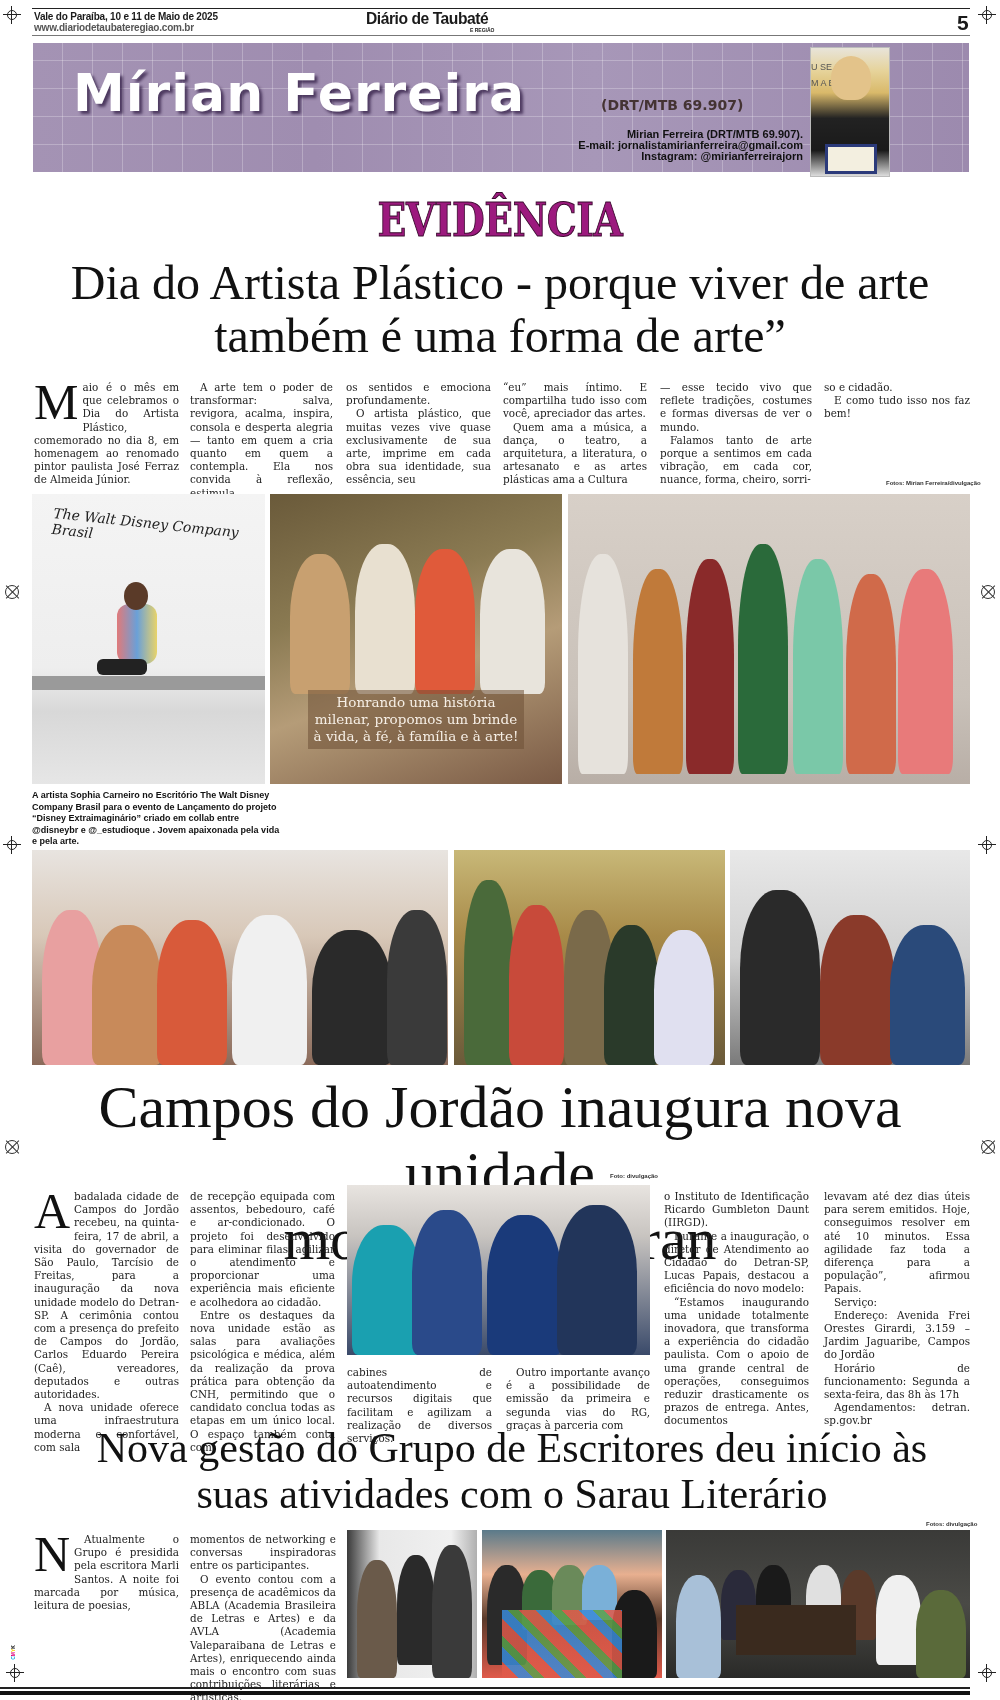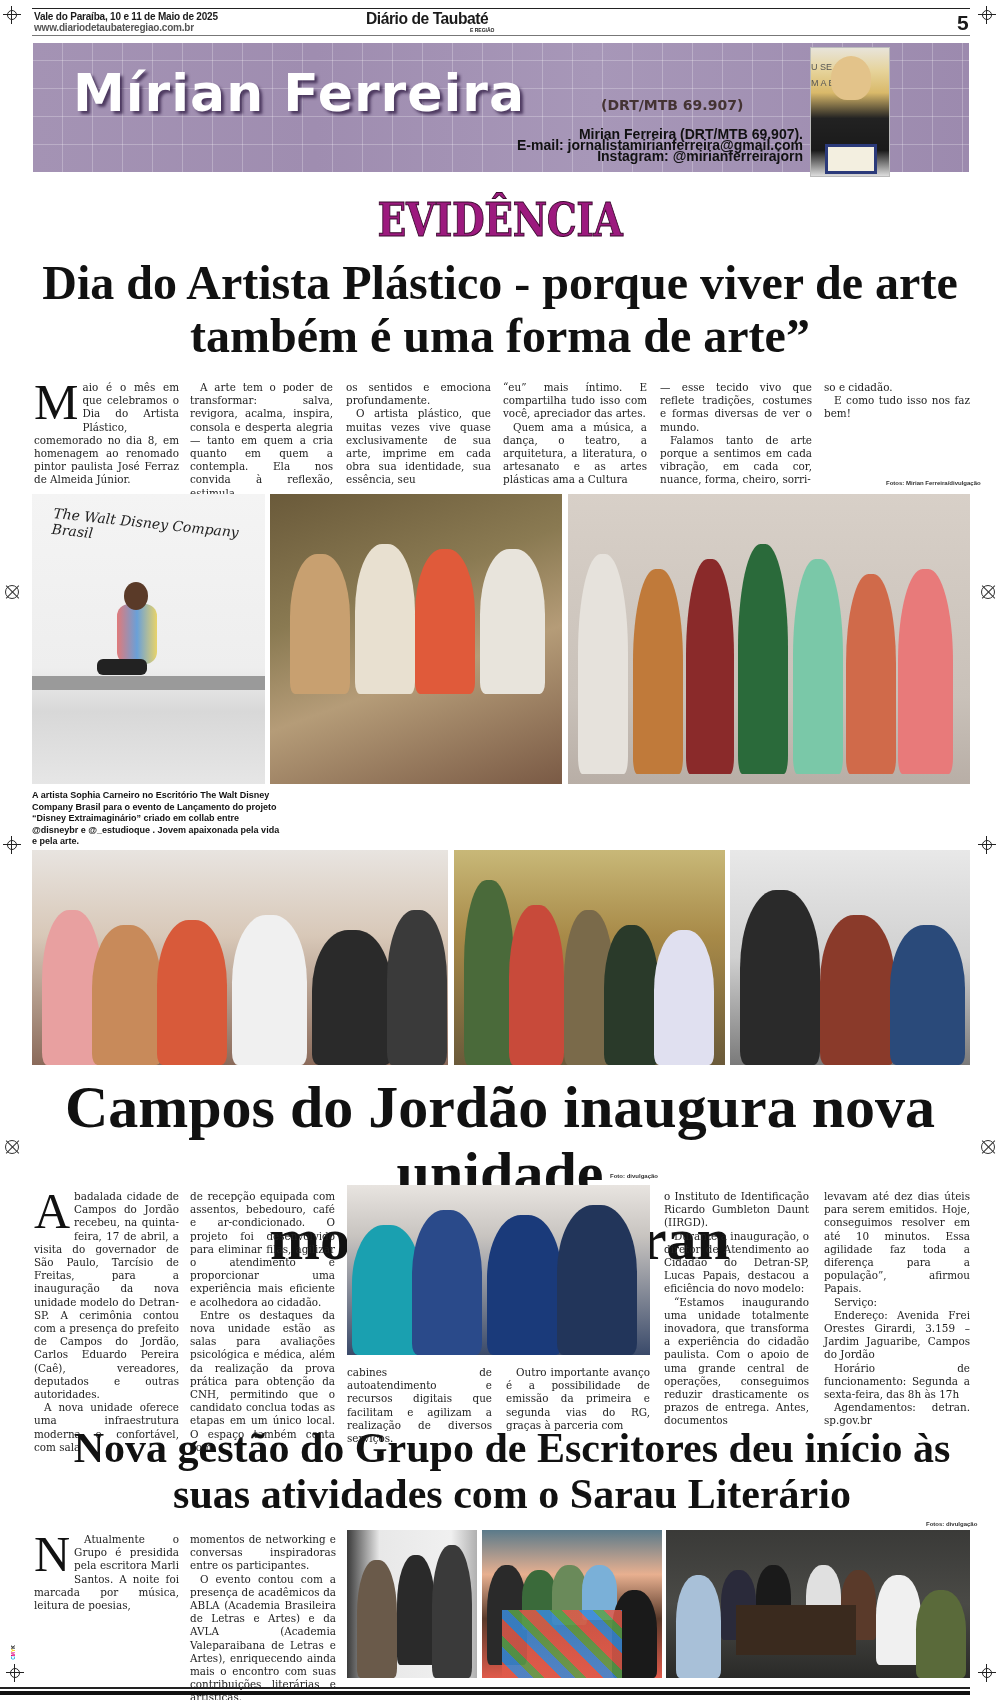--- a/index.html
+++ b/index.html
@@ -26,27 +26,27 @@
 
   
   .banner { position: absolute; left: 33px; top: 43px; width: 936px; height: 129px;
     background:
       repeating-linear-gradient(90deg, transparent 0 29px, rgba(255,255,255,0.25) 29px 30px),
       repeating-linear-gradient(0deg, transparent 0 27px, rgba(255,255,255,0.25) 27px 28px),
       linear-gradient(90deg, #a493b4, #9f8db0 30%, #a797b8 60%, #9c8aae);
   }
   .banner-name { position: absolute; left: 40px; top: 20px; font-family: "DejaVu Sans", sans-serif; font-weight: bold; font-size: 52px; color: #fff; letter-spacing: 1px; text-shadow: 3px 3px 3px rgba(40,20,60,0.7); }
   .banner-drt { position: absolute; left: 568px; top: 54px; font-family: "DejaVu Sans", sans-serif; font-weight: bold; font-size: 14px; color: #433; }
-  .banner-contact { position: absolute; right: 166px; top: 86px; font-family: "Liberation Sans", sans-serif; font-weight: bold; font-size: 14px; line-height: 11px; text-align: right; color: #111; }
+  .banner-contact { position: absolute; right: 166px; top: 86px; font-family: "Liberation Sans", sans-serif; font-weight: bold; font-size: 11px; line-height: 11px; text-align: right; color: #111; }
   .banner-photo { position: absolute; left: 777px; top: 4px; width: 80px; height: 130px; background: linear-gradient(180deg, #e8e4da 0%, #e6d39a 18%, #d9b96a 35%, #222 55%, #1a1a1a 80%, #ddd 100%); border: 1px solid #bbb; }
 
   
   .section-title { position: absolute; left: 0; width: 1000px; top: 193px; text-align: center; font-family: "DejaVu Serif", serif; font-weight: bold; font-size: 46px; color: #9c1a7e; -webkit-text-stroke: 1px #3a0a2e; letter-spacing: -0.5px; transform: scaleX(0.82); }
 
-  .headline { position: absolute; left: 0; width: 1000px; text-align: center; font-family: "Liberation Serif", serif; color: #111; line-height: 1.1; font-weight: bold; }
+  .headline { position: absolute; left: 0; width: 1000px; text-align: center; font-family: "Liberation Serif", serif; color: #111; line-height: 1.1; }
   .h1 { top: 257px; font-size: 48px; }
   .h2 { top: 1074px; font-size: 60px; }
   .h3 { top: 1425px; font-size: 42px; margin-left: 12px; }
 
   
   .col { position: absolute; font-family: "DejaVu Serif", serif; font-size: 10.4px; line-height: 13.2px; text-align: justify; color: #222; }
   .col p { text-indent: 10px; }
   .col p.noind { text-indent: 0; }
   .dropcap { float: left; font-family: "Liberation Serif", serif; font-size: 50px; line-height: 38px; margin: 2px 4px 0 0; color: #111; }
 
@@ -153,20 +153,21 @@
   <div style="position:absolute;left:0;top:182px;width:100%;height:14px;background:#9a9a9a;"></div>
   <div style="position:absolute;left:85px;top:110px;width:40px;height:60px;background:linear-gradient(90deg,#e07a7a,#6aa0d8,#e8d36a);border-radius:12px;"></div>
   <div style="position:absolute;left:92px;top:88px;width:24px;height:28px;background:#5a3a28;border-radius:50%;"></div>
   <div style="position:absolute;left:65px;top:165px;width:50px;height:16px;background:#222;border-radius:6px;"></div>
 </div>
 <div class="photo" style="left:270px;top:494px;width:292px;height:290px;background:linear-gradient(160deg,#6a5a3a 0%,#8a7a52 35%,#b59c78 60%,#7a5a45 100%);">
   <div class="person" style="left:20px;top:60px;width:60px;height:140px;background:#c8a070;"></div>
   <div class="person" style="left:85px;top:50px;width:60px;height:150px;background:#e8e0d0;"></div>
   <div class="person" style="left:145px;top:55px;width:60px;height:145px;background:#e05a3a;"></div>
   <div class="person" style="left:210px;top:55px;width:65px;height:145px;background:#e8e4dc;"></div>
+  <div class="caption-overlay">Honrando uma história milenar, propomos um brinde à vida, à fé, à família e à arte!</div>
 </div>
 <div class="photo" style="left:568px;top:494px;width:402px;height:290px;background:linear-gradient(180deg,#d8d0c8 0%,#c9c1b9 70%,#b8aea6 100%);">
   <div class="person" style="left:10px;top:60px;width:50px;height:220px;background:#e6e2dc;"></div>
   <div class="person" style="left:65px;top:75px;width:50px;height:205px;background:#c07a3a;"></div>
   <div class="person" style="left:118px;top:65px;width:48px;height:215px;background:#8a2a2a;"></div>
   <div class="person" style="left:170px;top:50px;width:50px;height:230px;background:#2a6a3a;"></div>
   <div class="person" style="left:225px;top:65px;width:50px;height:215px;background:#7ac8a8;"></div>
   <div class="person" style="left:278px;top:80px;width:50px;height:200px;background:#d06a4a;"></div>
   <div class="person" style="left:330px;top:75px;width:55px;height:205px;background:#e87a7a;"></div>
 </div>

